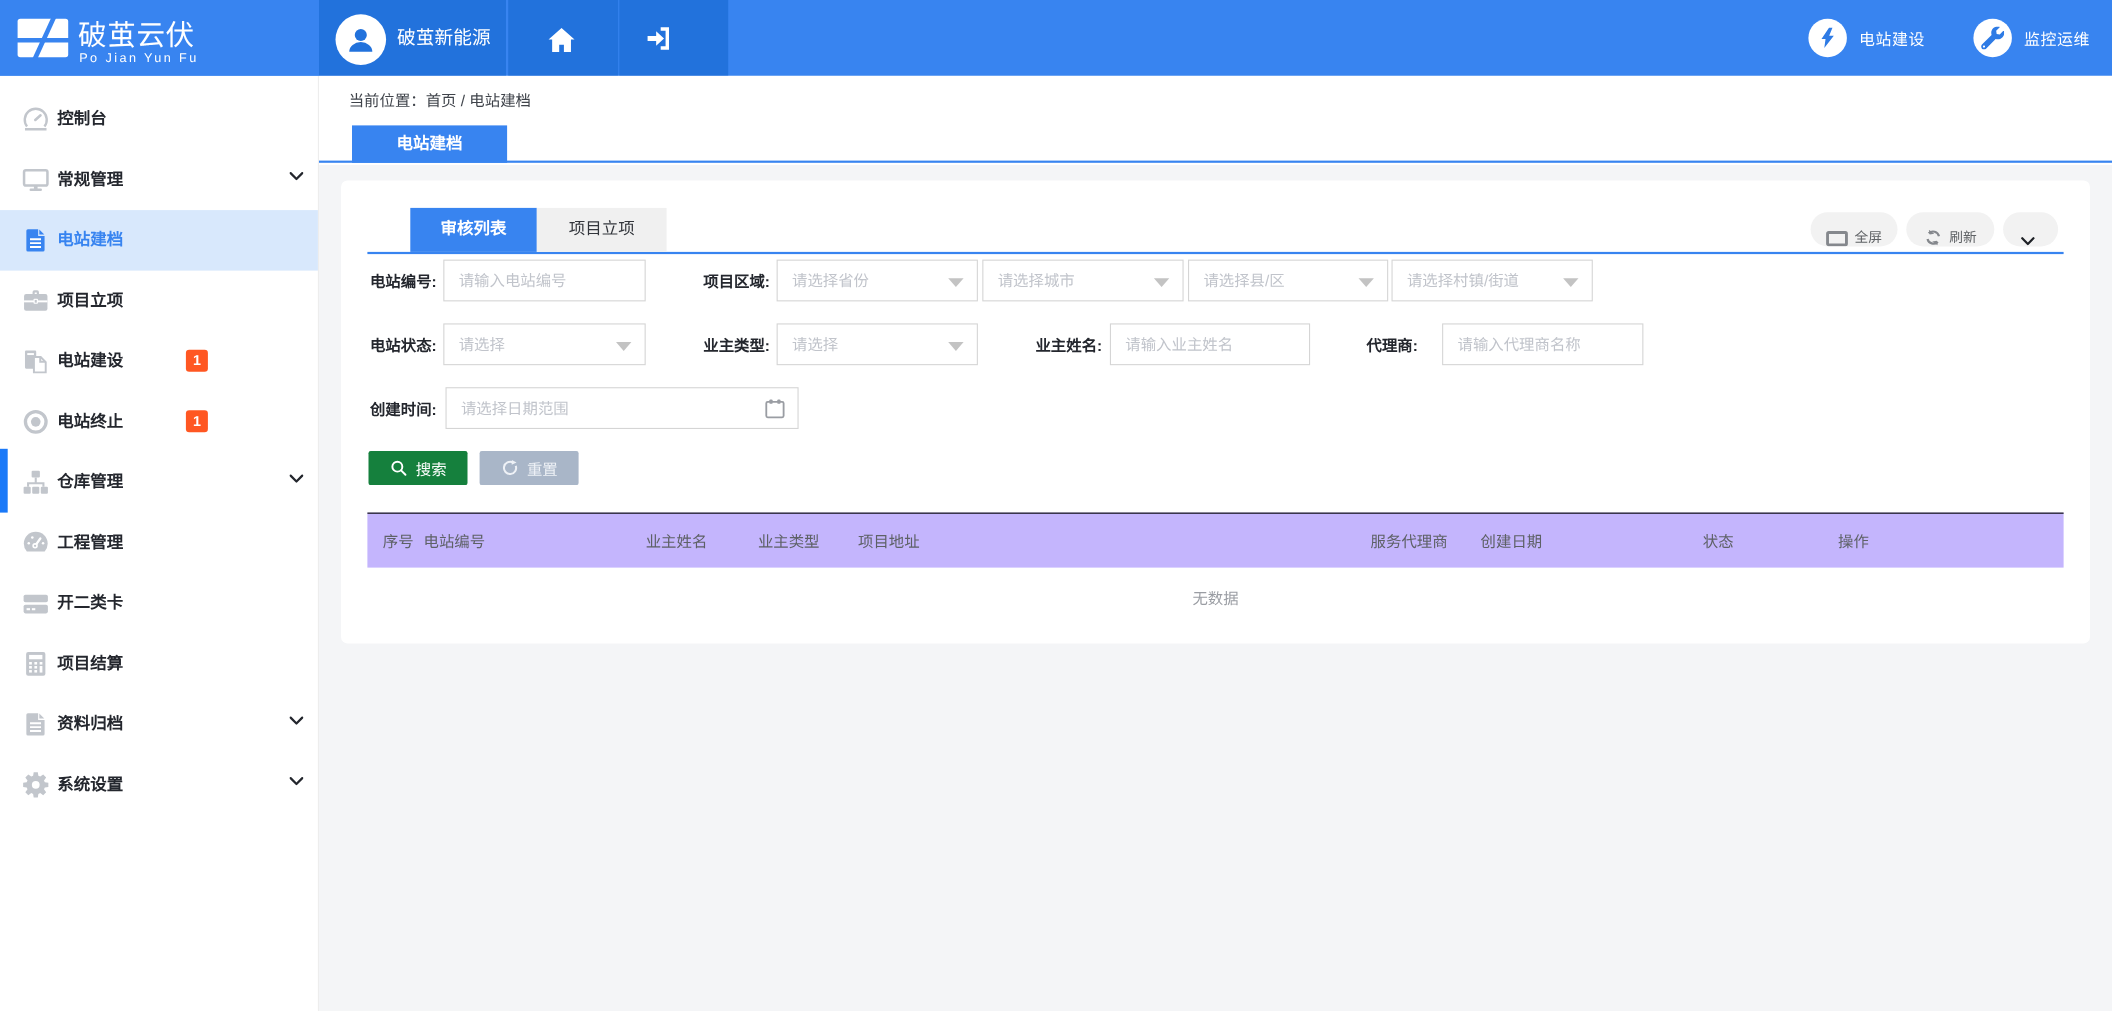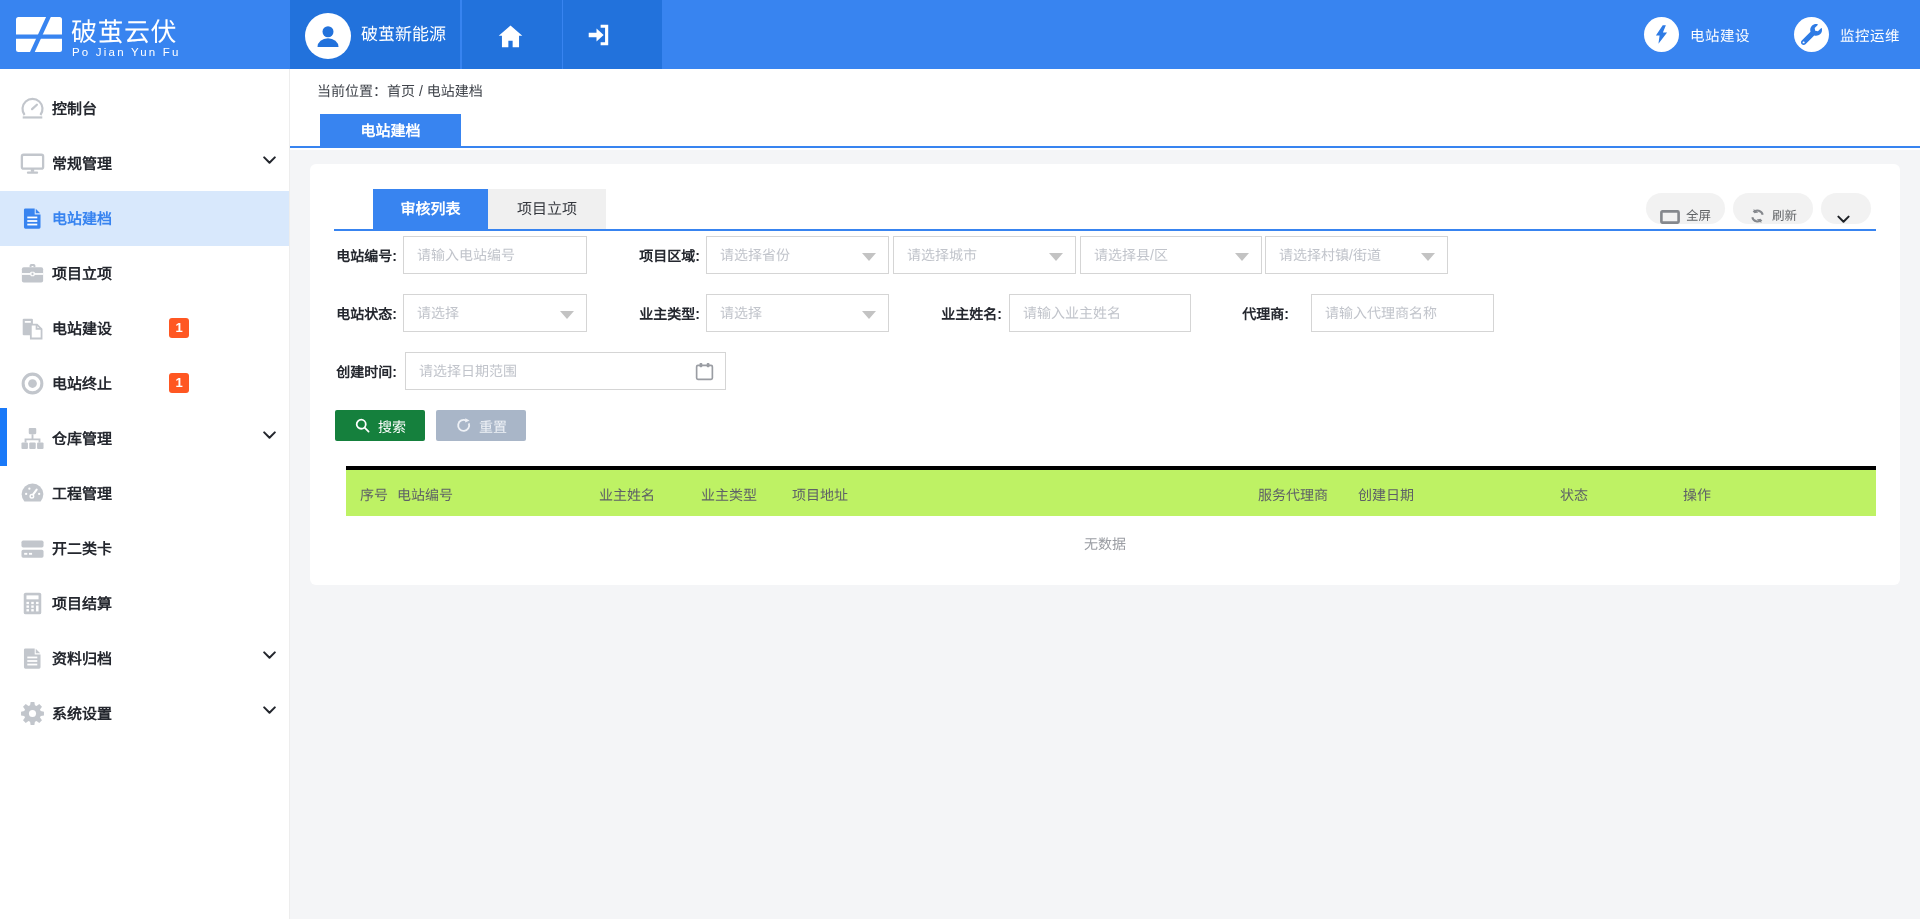--- a/index.html
+++ b/index.html
@@ -51,21 +51,21 @@
 
 .frm-label { position:absolute; font-size:14px; font-weight:bold; color:#24272e; text-align:right; }
 .fbox { position:absolute; height:38px; border:1px solid #d5d5d5; background:#fff; font-size:14px; color:#c1c4cb; line-height:36px; padding-left:13px; }
 .fbox .caret { position:absolute; right:12px; top:16px; width:0; height:0; border-left:7px solid transparent; border-right:7px solid transparent; border-top:8px solid #c3c3c3; }
 .btn { position:absolute; height:31px; border-radius:2px; color:#fff; font-size:14px; display:flex; align-items:center; justify-content:center; }
 .btn svg { margin-right:7px; }
 .btn-search { left:25px; top:246px; width:90px; background:#15803d; }
 .btn-reset { left:126px; top:246px; width:90px; background:#a9b6c8; color:#eef1f6; }
 
 
-.thead { position:absolute; left:24px; right:24px; top:302px; height:50px; background:#bef264; border-top:4px solid #000000;margin-left:12px; }
+.thead { position:absolute; left:24px; right:24px; top:302px; height:50px; background:#c4b5fd; border-top:1px solid #000000; }
 .th { position:absolute; top:0; height:50px; line-height:50px; font-size:14px; color:#5e6166; }
 .nodata { position:absolute; left:0; right:0; top:369px; text-align:center; font-size:14px; color:#9a9da3; }
 </style>
 </head>
 <body>
 <div class="page">
 
   <div class="logo-strip">
     <svg width="290" height="69" viewBox="0 0 290 69">
       <rect x="16" y="17" width="46" height="35" rx="2.5" fill="#ffffff"></rect>

